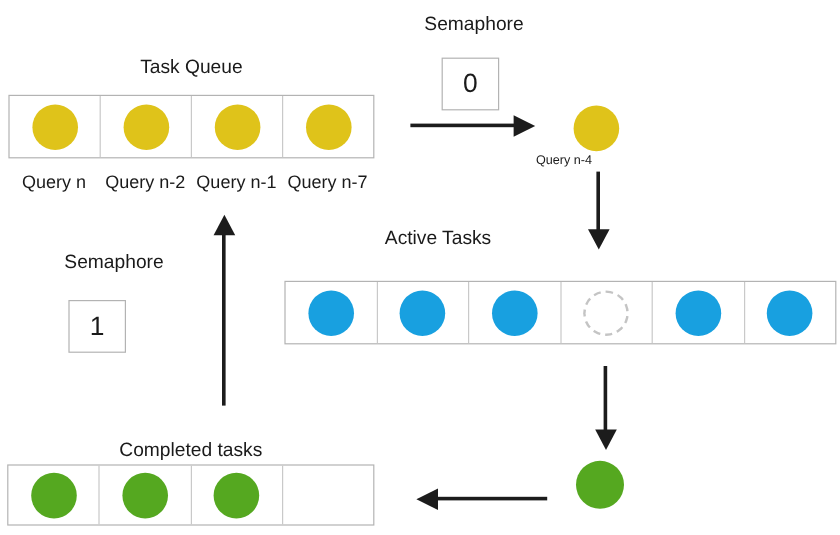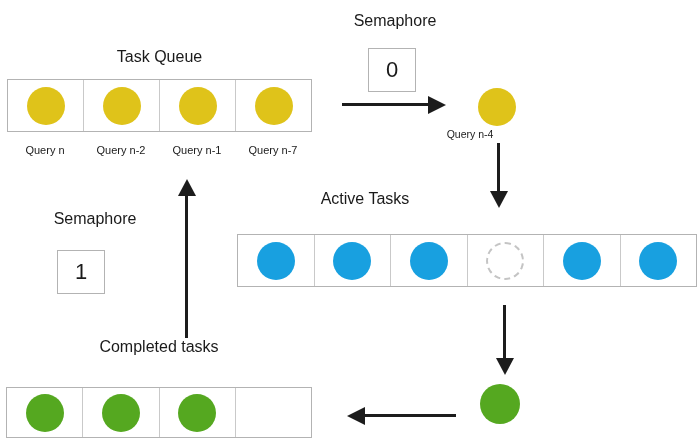--- a/index.html
+++ b/index.html
@@ -21,21 +21,21 @@
   .slot-free    .dot{background:transparent;border:2px dashed #c4c4c4;width:34px;height:34px;}
   .slot-empty   .dot{visibility:hidden;}
 
   
   .lone-dot{position:absolute;border-radius:50%;}
   .lone-yellow{left:478px;top:88px;width:38px;height:38px;background:var(--queued-dot,#dfc31a);}
   .lone-green{left:480px;top:384px;width:40px;height:40px;background:var(--done-dot,#55a820);}
 
   
   .queue-labels{position:absolute;left:7px;top:144px;width:304px;display:flex;}
-  .queue-labels span{flex:1;text-align:center;font-size:11px;color:#1a1a1a;}
+  .queue-labels span{flex:1;text-align:center;font-size:15px;color:#1a1a1a;}
   .lone-label{position:absolute;left:428px;top:128px;width:84px;text-align:center;
               font-size:10.5px;color:#1a1a1a;}
 
   
   .sem-box{position:absolute;width:48px;height:44px;border:1px solid #b3b3b3;
            box-sizing:border-box;display:flex;align-items:center;justify-content:center;
            font-size:22px;background:#fff;}
 
   
   .aline{position:absolute;background:var(--arrow,#1c1c1c);}
@@ -117,21 +117,21 @@
 
   <div class="ahead ahead-left" style="left:347px;top:406.5px;"></div>
   <div class="aline" style="left:364px;top:414px;width:92px;height:3px;"></div>
 
   <div class="title" style="left:25px;top:210px;width:140px;">Semaphore</div>
   <div class="sem-box" style="left:57px;top:250px;">1</div>
 
   <div class="ahead ahead-up" style="left:177.5px;top:179px;"></div>
   <div class="aline" style="left:185px;top:195px;width:3px;height:143px;"></div>
 
-  <div class="title" style="left:6px;top:338px;width:306px;">Completed tasks</div>
+  <div class="title" style="left:6px;top:367px;width:306px;">Completed tasks</div>
   <div class="tray" style="left:6px;top:387px;width:306px;height:51px;">
       <div class="cell slot-done">
       <span class="dot"></span>
     </div>
       <div class="cell slot-done">
       <span class="dot"></span>
     </div>
       <div class="cell slot-done">
       <span class="dot"></span>
     </div>

